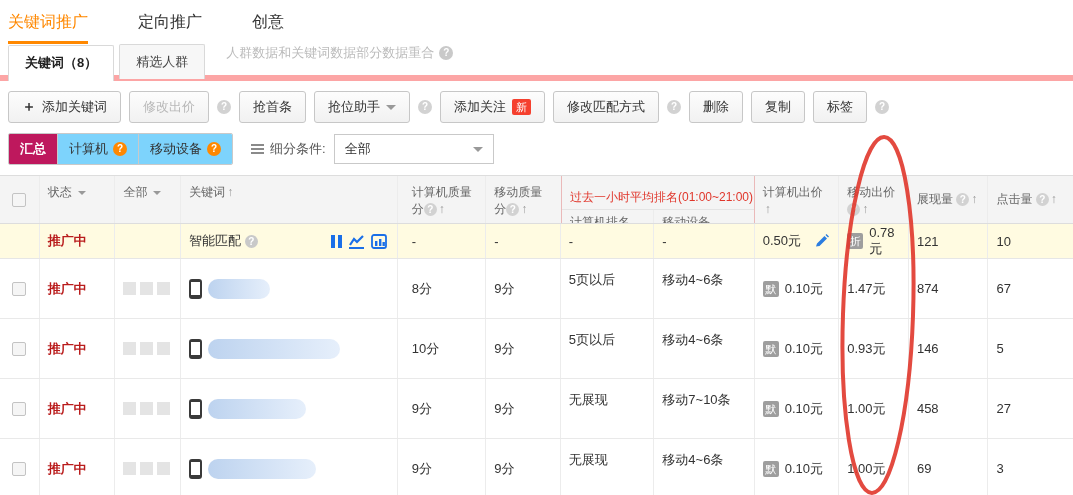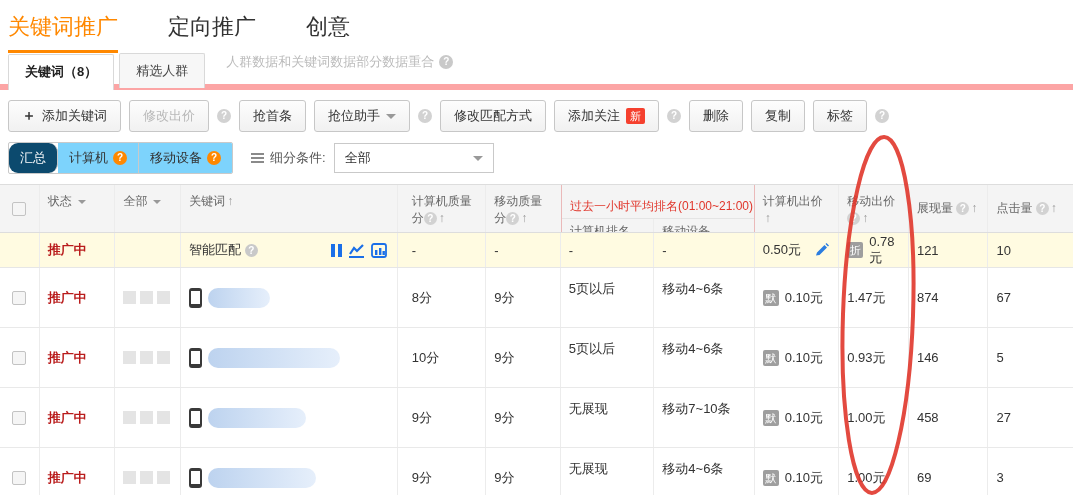--- a/index.html
+++ b/index.html
@@ -2,21 +2,21 @@
 <html><head>
 <meta charset="utf-8">
 <style>
   * { margin:0; padding:0; box-sizing:border-box; }
   body { background:#fff; }
   .page { position:relative; width:1073px; height:495px; overflow:hidden;
           font-family:"Liberation Sans","DejaVu Sans",sans-serif; background:#fff; color:#333; }
 
   
   .topnav { display:flex; padding:12px 0 0 8px; }
-  .topnav .tab { font-size:22px; color:#333; padding-bottom:8px; margin-right:50px; cursor:pointer; }
+  .topnav .tab { font-size:16px; color:#333; padding-bottom:8px; margin-right:50px; cursor:pointer; }
   .topnav .tab.active { color:#ff8800; border-bottom:3px solid #ff8800; }
 
   
   .subtabs { display:flex; align-items:flex-start; border-bottom:6px solid #fca5a5; padding-left:8px; height:37px; }
   .subtab { padding:8px 16px; font-size:13px; border:1px solid #d9d9d9; border-bottom:none; margin-right:5px;
             background:#f7f7f7; color:#444; border-radius:2px 2px 0 0; }
   .subtab.active { background:#fff; font-weight:bold; color:#222; position:relative; top:1px; padding-bottom:9px; }
   .subnote { margin-left:16px; color:#bbb; font-size:13px; padding-bottom:9px; display:flex; align-items:center; gap:5px; }
 
   
@@ -33,21 +33,21 @@
   .caret { width:0; height:0; border-left:5px solid transparent; border-right:5px solid transparent;
            border-top:5px solid #999; display:inline-block; }
   .caret.sm { border-left-width:4px; border-right-width:4px; border-top-width:4px; }
 
   
   .filterbar { display:flex; align-items:center; padding:1px 8px 10px; }
   .seg-group { display:flex; border:1px solid #c9c9c9; border-radius:2px; overflow:hidden; }
   .seg { padding:6px 11px; font-size:13px; display:flex; gap:5px; align-items:center; background:#7dd3fc;
          border-right:1px solid #c9c9c9; color:#333; cursor:pointer; }
   .seg:last-child { border-right:none; }
-  .seg.active { background:#0c4a6e; color:#fff; font-weight:normal;border-radius:9px; }
+  .seg.active { background:#be185d; color:#fff; font-weight:bold; }
   .list-icon { display:inline-flex; flex-direction:column; gap:2px; margin:0 6px 0 18px; }
   .list-icon i { width:13px; height:2px; background:#8a8a8a; display:block; }
   .cond-label { font-size:13px; color:#555; }
   .dropdown { width:160px; border:1px solid #c9c9c9; background:#fff; height:30px; display:flex; align-items:center;
               justify-content:space-between; padding:0 10px; font-size:13px; color:#333; margin-left:8px; cursor:pointer; }
 
   
   .table { border-top:1px solid #ddd; font-size:13px; }
   .tr { display:flex; }
   .cell { border-right:1px solid #ececec; padding:0 8px; display:flex; align-items:center; overflow:hidden; }
@@ -113,25 +113,25 @@
       <span>添加关键词</span>
     </div>
     <div class="btn disabled">修改出价</div>
     <span class="help">?</span>
     <div class="btn">抢首条</div>
     <div class="btn">
       <span>抢位助手</span>
       <span class="caret"></span>
     </div>
     <span class="help">?</span>
-    <div class="btn">修改匹配方式</div>
     <div class="btn">
       <span>添加关注</span>
       <span class="badge-new">新</span>
     </div>
+    <div class="btn">修改匹配方式</div>
     <span class="help">?</span>
     <div class="btn">删除</div>
     <div class="btn">复制</div>
     <div class="btn">标签</div>
     <span class="help">?</span>
   </div>
 
   <div class="filterbar">
     <div class="seg-group">
       <div class="seg active">汇总</div>

